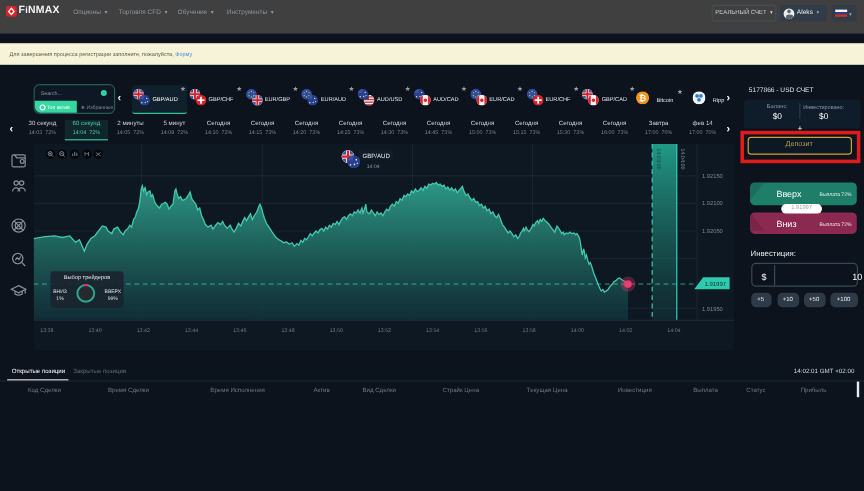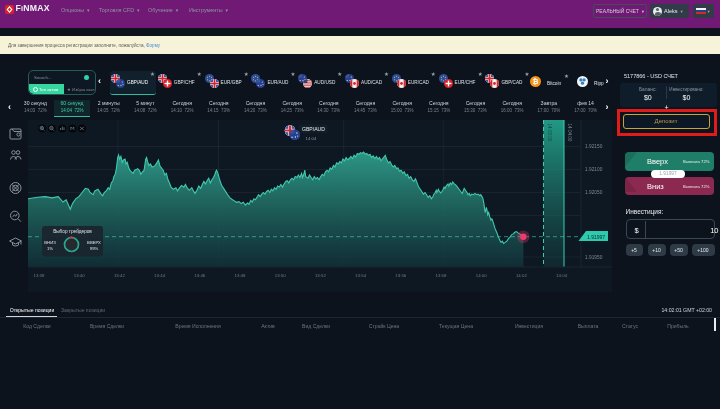--- a/index.html
+++ b/index.html
@@ -4,21 +4,21 @@
 <style>
 html,body{margin:0;padding:0;}
 body{width:720px;height:409px;overflow:hidden;background:#0c131c;font-family:"Liberation Sans",sans-serif;}
 #page{position:relative;width:720px;height:409px;background:#0c131c;overflow:hidden;}
 .abs{position:absolute;}
 .gray{color:#8b95a0;}
 </style>
 </head>
 <body>
 <div id="page">
-<div class="abs" style="left:0;top:0;width:720px;height:28px;background:#701a75;">
+<div class="abs" style="left:0;top:0;width:720px;height:28px;background:#404040;">
   <div class="abs" style="left:5px;top:4.5px;width:9px;height:9px;background:#d8232a;border-radius:2px;">
     <svg style="display:block;" width="9" height="9" viewBox="0 0 9 9">
           <path d="M4.5 1 L7.5 4.5 L4.5 8 L1.5 4.5 Z M4.5 2.8 L3 4.5 L4.5 6.2 L6 4.5 Z" fill="#fff"></path>
         </svg>
   </div>
   <div class="abs" style="left:15.5px;top:3px;font-size:8.7px;font-weight:bold;color:#f2f4f6;letter-spacing:0.2px;">F<span style="font-size:7.5px;">i</span>NMAX</div>
   <div class="abs gray" style="left:61px;top:7px;font-size:5.4px;">Опционы&nbsp;&nbsp;<span style="font-size:5px;">▾</span></div>
   <div class="abs gray" style="left:99px;top:7px;font-size:5.4px;">Торговля CFD&nbsp;&nbsp;<span style="font-size:5px;">▾</span></div>
   <div class="abs gray" style="left:148px;top:7px;font-size:5.4px;">Обучение&nbsp;&nbsp;<span style="font-size:5px;">▾</span></div>
   <div class="abs gray" style="left:189px;top:7px;font-size:5.4px;">Инструменты&nbsp;&nbsp;<span style="font-size:5px;">▾</span></div>

